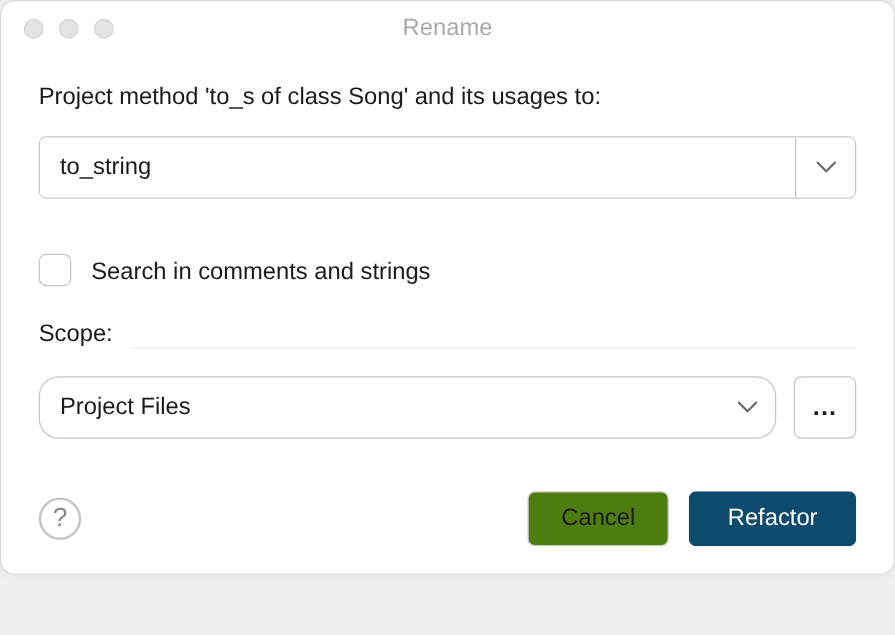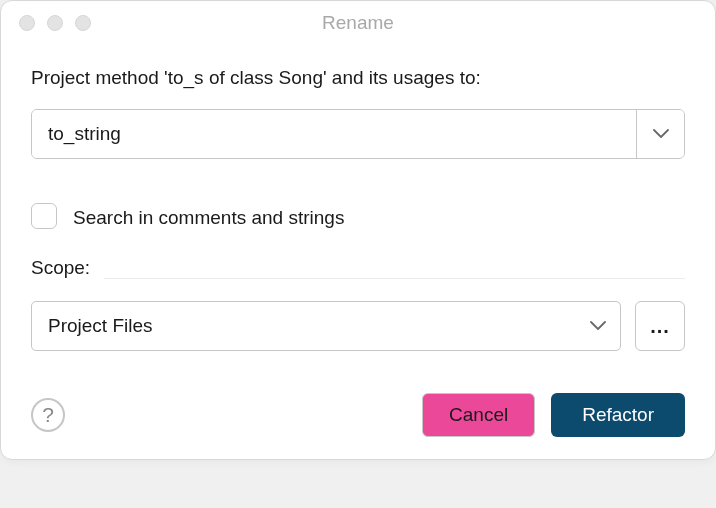--- a/index.html
+++ b/index.html
@@ -128,21 +128,21 @@
     }
     .scope-row {
       display: flex;
       gap: 14px;
       margin-bottom: 30px;
     }
     .scope-dropdown {
       flex: 1;
       height: 50px;
       border: 1px solid #c6c6c7;
-      border-radius: 5px;
+      border-radius: 16px;
       display: flex;
       align-items: center;
       justify-content: space-between;
       padding: 0 14px 0 16px;
       cursor: pointer;
       background: #fff;
     }
     .scope-dropdown-text {
       font-size: 19px;
       color: #1a1a1a;
@@ -191,21 +191,21 @@
       font-size: 19px;
       font-weight: 400;
       padding: 0 26px;
       display: flex;
       align-items: center;
       justify-content: center;
       cursor: pointer;
       border: 1px solid transparent;
     }
     .btn-cancel {
-      background: #ec4899;
+      background: #4d7c0f;
       border-color: #c6c6c7;
       color: #1a1a1a;
     }
     .btn-primary {
       background: #0c4a6e;
       color: #fff;
       padding: 0 30px;
     }
     svg.chevron {
       width: 16px;

